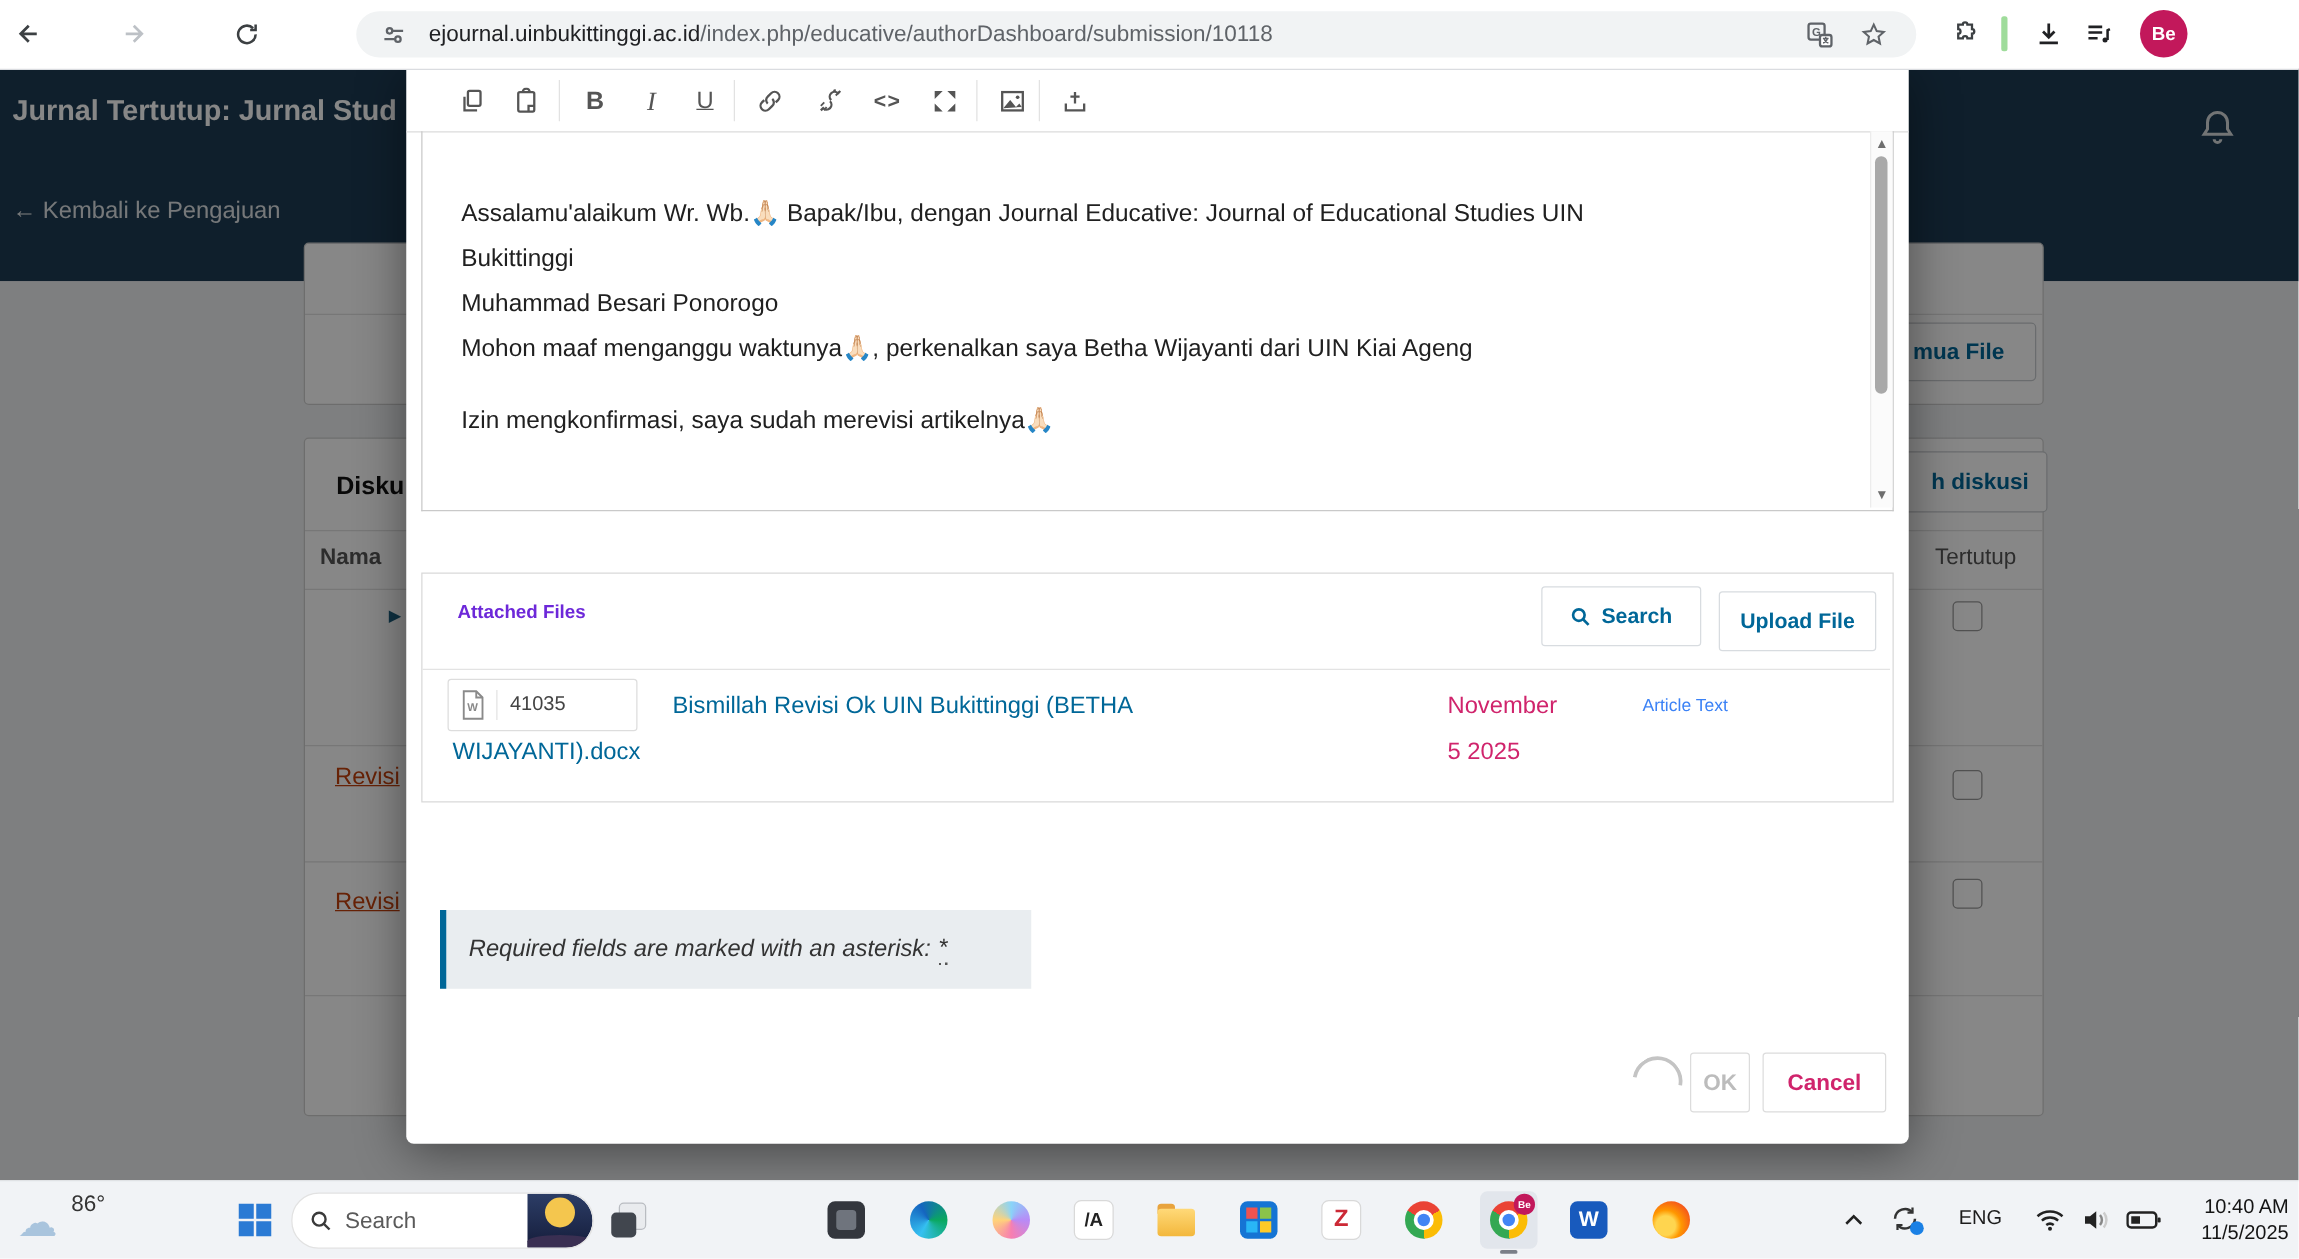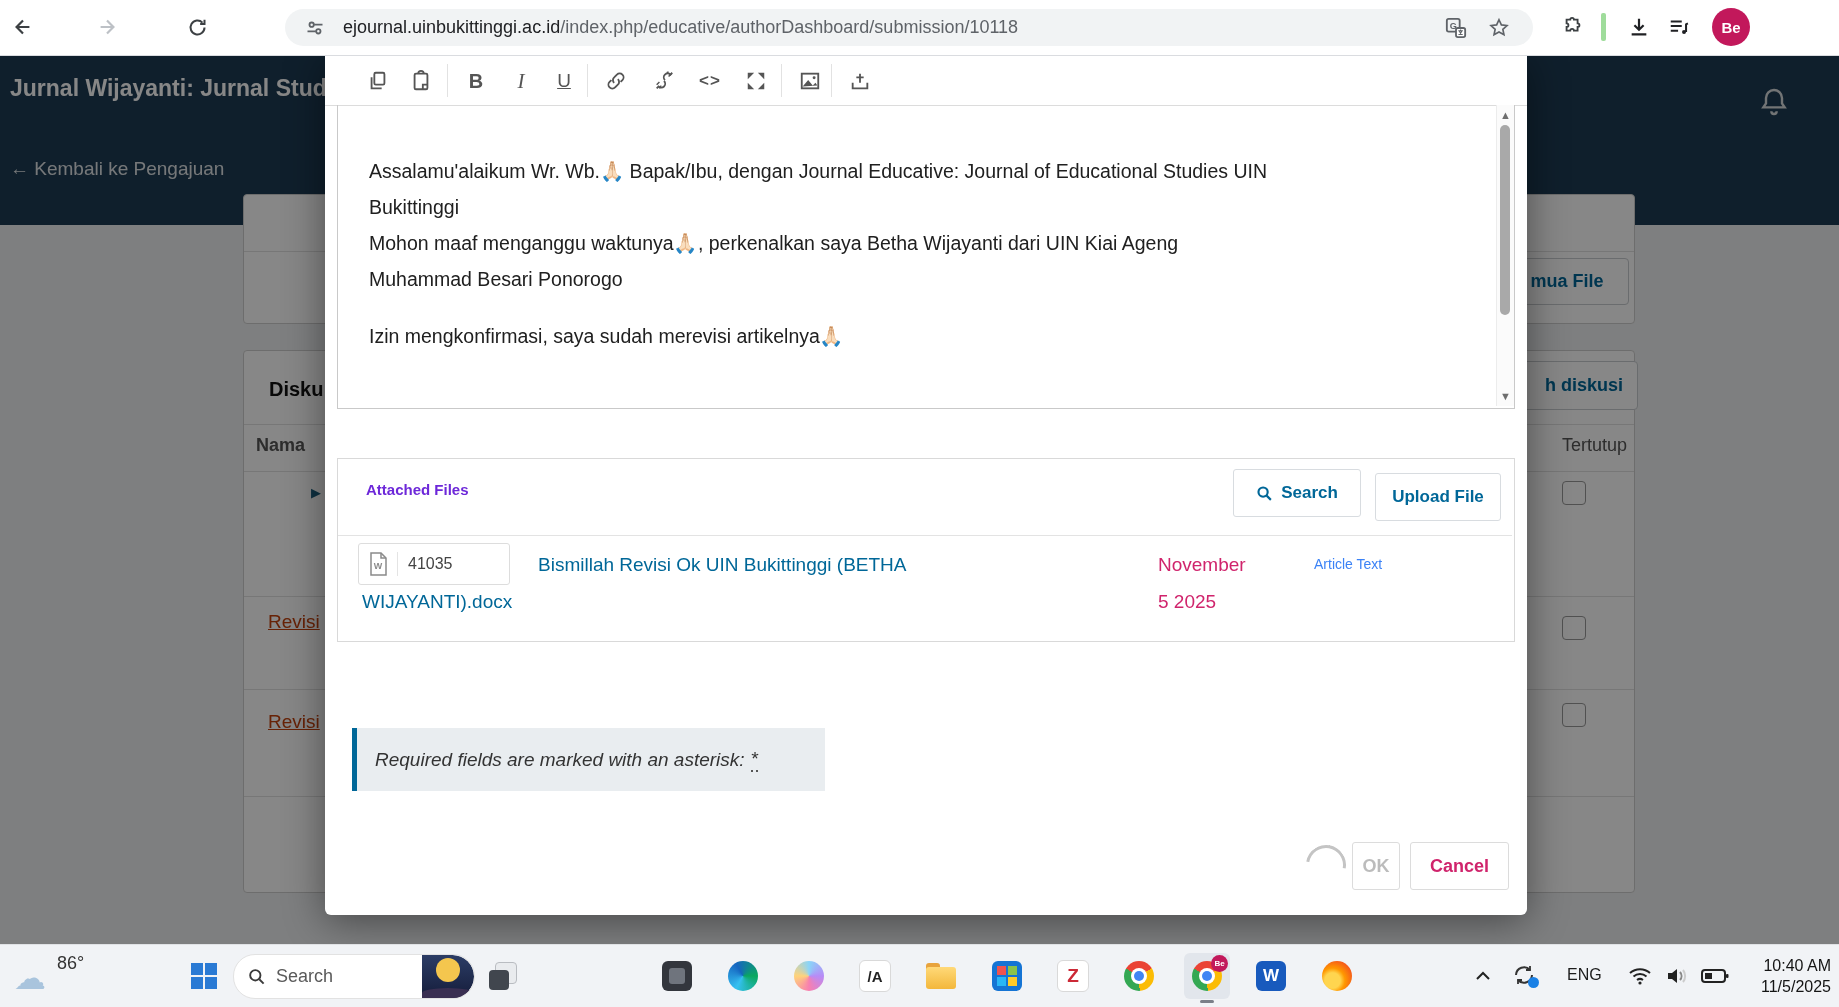--- a/index.html
+++ b/index.html
@@ -73,21 +73,21 @@
   #moon-ground{position:absolute;left:0;bottom:0;width:52px;height:10px;background:#3a2f52;border-radius:50% 50% 0 0;}
   .tray-txt{font-size:16px;color:#1c1c1c;}
   #clock{right:8px;top:10px;text-align:right;font-size:16px;color:#141414;line-height:21px;}
 </style>
 </head>
 <body>
 
 <div id="screen">
 
   <div class="abs" id="page-navy">
-    <div class="abs" style="left:10px;top:20px;width:318px;overflow:hidden;white-space:nowrap;color:#fff;font-size:23px;font-weight:bold;">Jurnal Wijayanti: Jurnal Stud</div>
+    <div class="abs" style="left:10px;top:20px;width:318px;overflow:hidden;white-space:nowrap;color:#fff;font-size:23px;font-weight:bold;">Jurnal Tertutup: Jurnal Stud</div>
     <div class="abs" style="left:10px;top:103px;color:#dfe3e6;font-size:19px;">← Kembali ke Pengajuan</div>
     <div class="abs" style="left:1758px;top:30px;">
       <svg width="32" height="34" viewBox="0 0 24 24" fill="none" stroke="#d7dbde" stroke-width="1.8">
         <path d="M12 3a6 6 0 0 0-6 6v4l-2 3h16l-2-3V9a6 6 0 0 0-6-6z"></path>
           <path d="M10 19a2 2 0 0 0 4 0"></path>
       </svg>
     </div>
   </div>
   <div class="abs" id="page-body"></div>
 
@@ -95,21 +95,21 @@
     <div class="abs hline" style="top:56px;"></div>
   </div>
   <div class="abs pg-btn" style="left:1505px;top:258px;width:122px;height:45px;">
     <span>mua File</span>
   </div>
 
   <div class="abs panel" style="left:243px;top:350px;width:1390px;height:541px;">
     <div class="abs" style="left:25px;top:27px;font-size:20px;font-weight:bold;color:#111;">Disku</div>
     <div class="abs hline" style="top:73px;"></div>
     <div class="abs pg-colhead" style="left:12px;top:84px;font-weight:bold;">Nama</div>
-    <div class="abs pg-colhead" style="left:1304px;top:84px;margin-left:14px;">Tertutup</div>
+    <div class="abs pg-colhead" style="left:1304px;top:84px;">Tertutup</div>
     <div class="abs hline" style="top:120px;"></div>
     <div class="abs" style="left:67px;top:134px;color:#1b5e7d;font-size:13px;">▶</div>
     <a class="abs pg-link" style="left:89px;top:130px;">Kon</a>
     <div class="abs cbx" style="left:1318px;top:130px;"></div>
     <div class="abs hline" style="top:245px;"></div>
     <a class="abs pg-link" style="left:24px;top:260px;">Revisi</a>
     <div class="abs cbx" style="left:1318px;top:265px;"></div>
     <div class="abs hline" style="top:338px;"></div>
     <a class="abs pg-link" style="left:24px;top:360px;">Revisi</a>
     <div class="abs cbx" style="left:1318px;top:352px;"></div>
@@ -175,22 +175,22 @@
           <path d="M4 14v6h16v-6"></path>
             <path d="M12 5v10M8 9h8" transform="translate(0,-1)"></path>
         </svg>
       </div>
     </div>
 
     <div class="abs" id="editor-box">
       <div id="editor-text">
         <div class="ln">Assalamu'alaikum Wr. Wb.🙏🏻 Bapak/Ibu, dengan Journal Educative: Journal of Educational Studies UIN</div>
         <div class="ln">Bukittinggi</div>
+        <div class="ln">Muhammad Besari Ponorogo</div>
         <div class="ln">Mohon maaf menganggu waktunya🙏🏻, perkenalkan saya Betha Wijayanti dari UIN Kiai Ageng</div>
-        <div class="ln">Muhammad Besari Ponorogo</div>
         <div class="ln blank"></div>
         <div class="ln">Izin mengkonfirmasi, saya sudah merevisi artikelnya🙏🏻</div>
         <div class="ln blank"></div>
       </div>
       <div id="scrollbar">
         <div class="abs sb-arrow" style="top:5px;">▲</div>
         <div class="abs" id="sb-thumb"></div>
         <div class="abs sb-arrow" style="top:286px;">▼</div>
       </div>
     </div>

